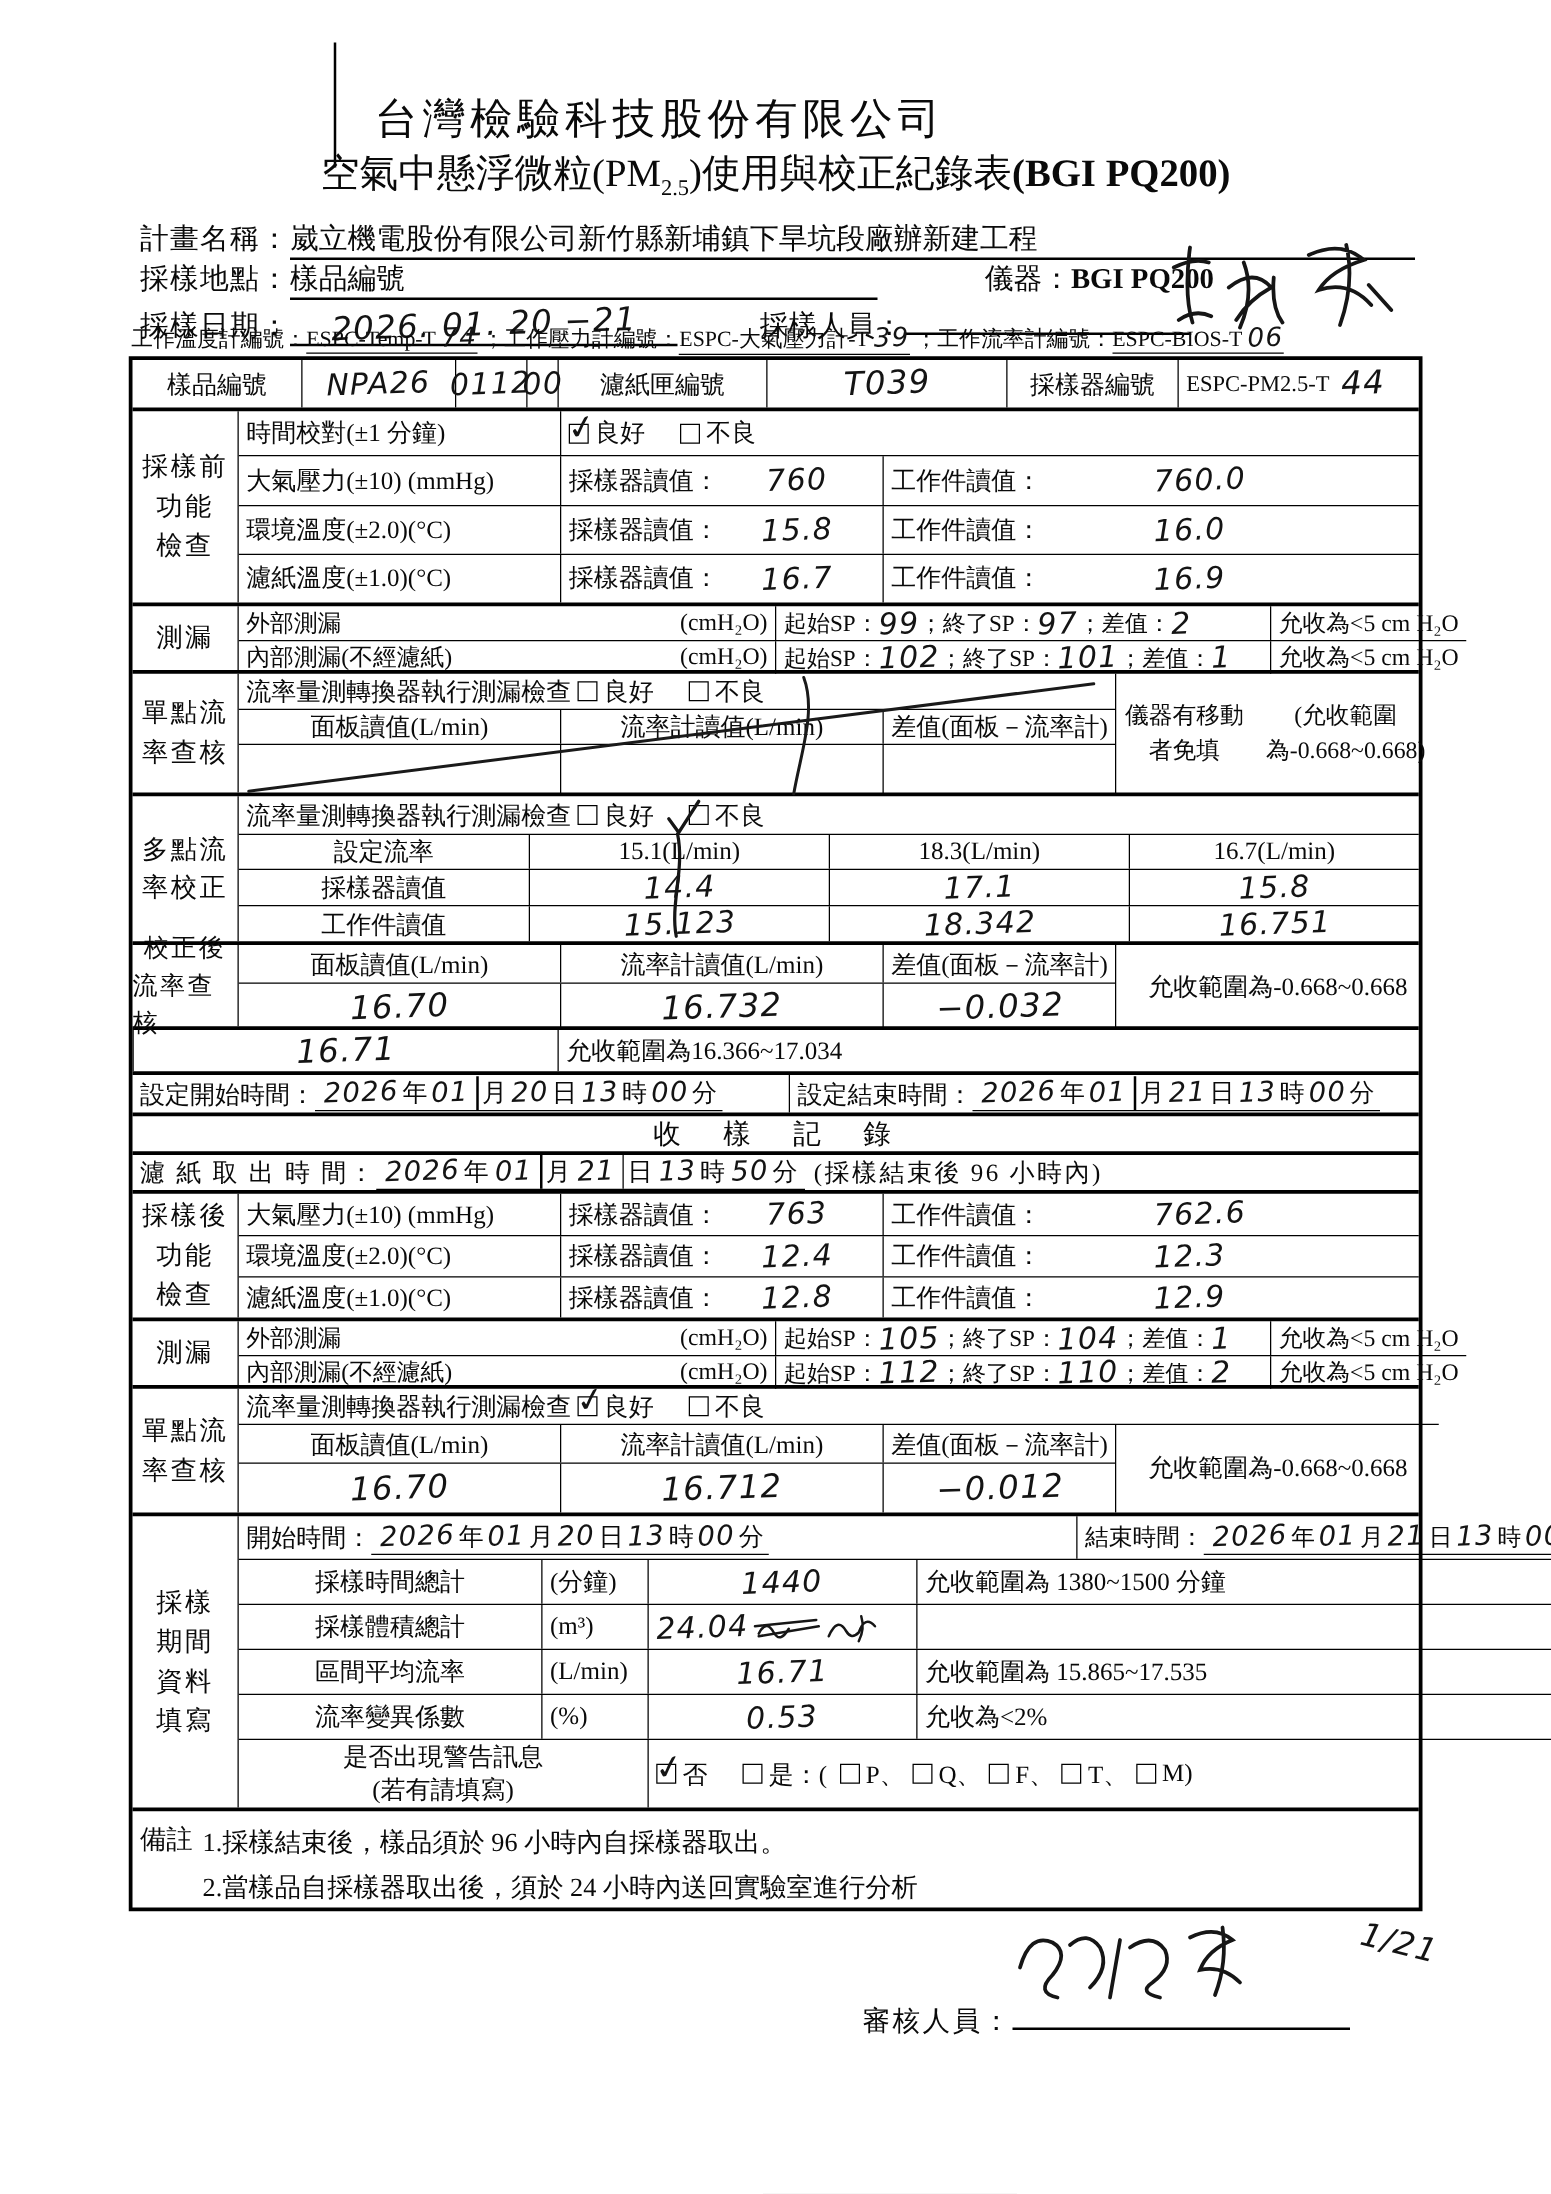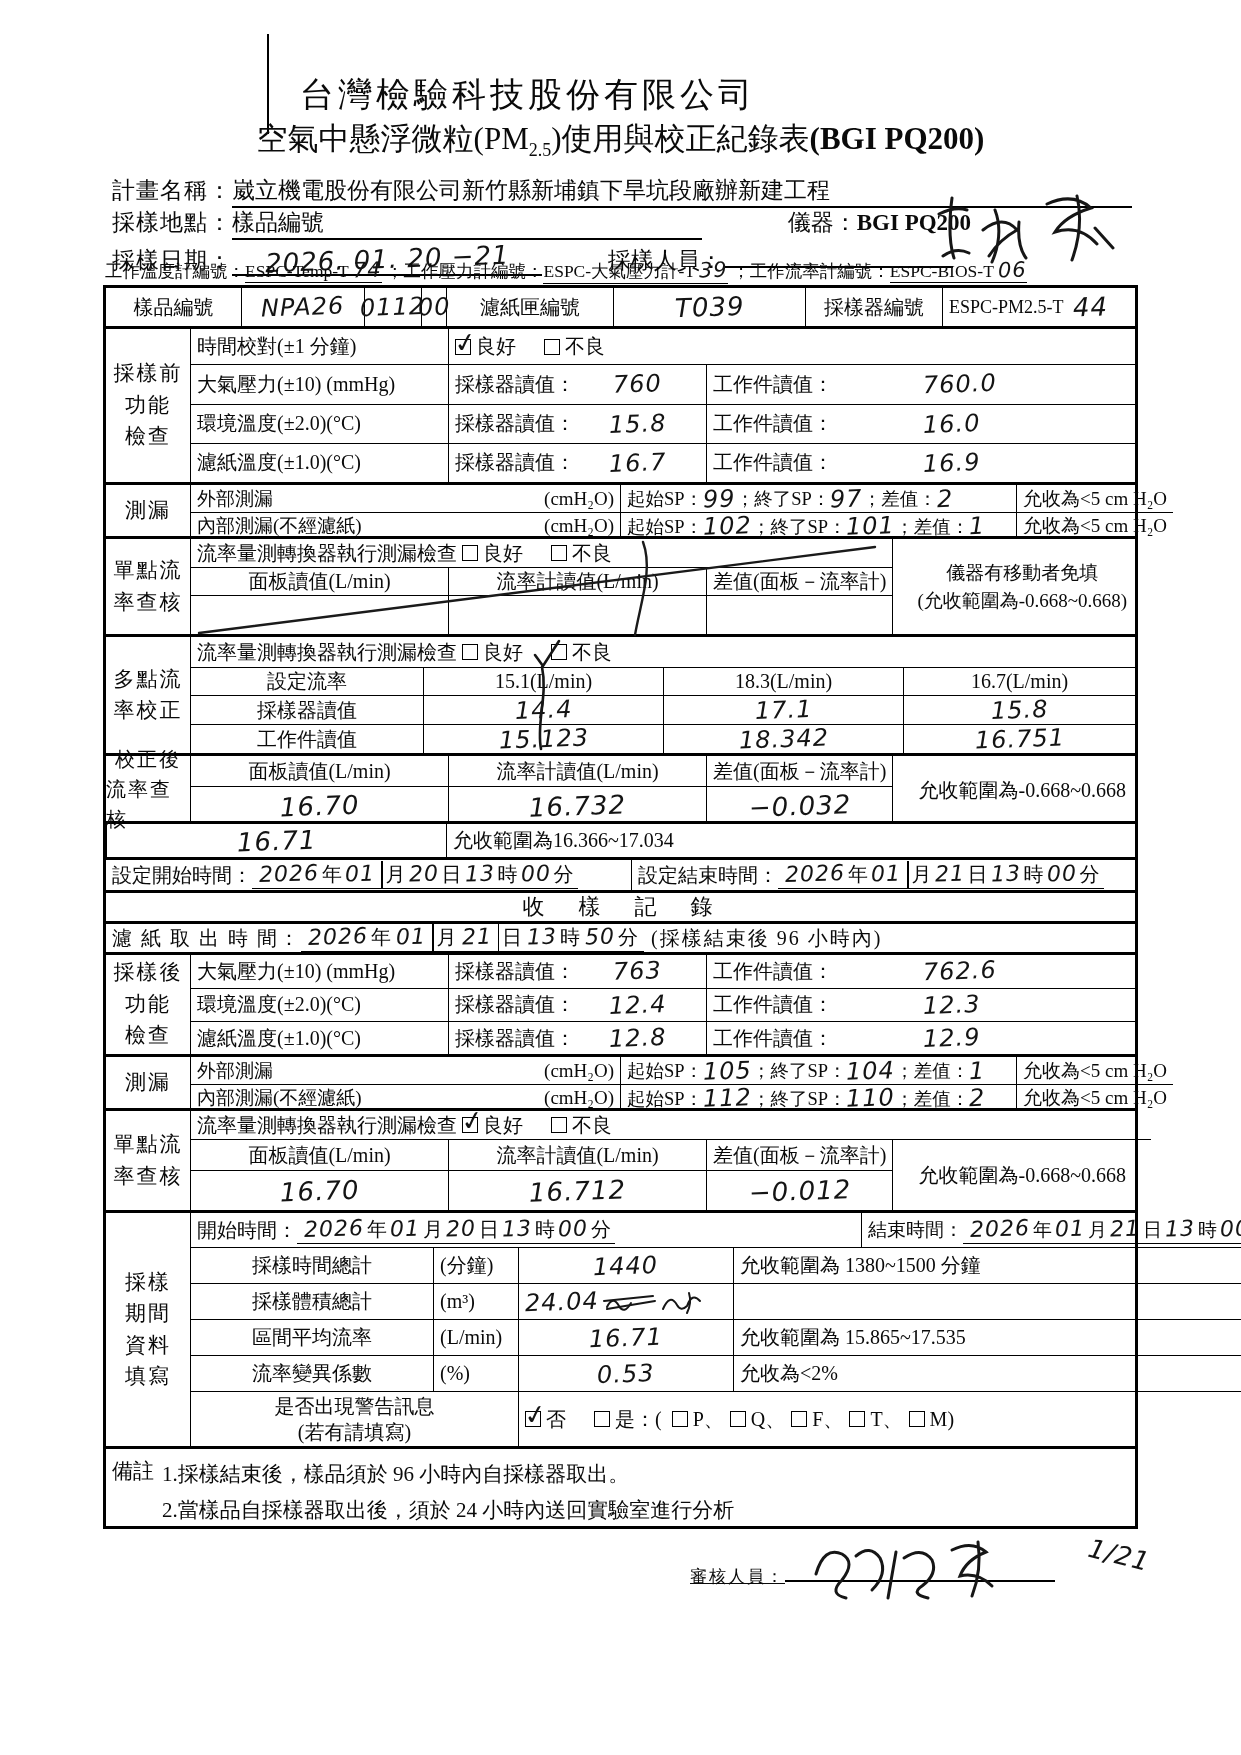--- a/index.html
+++ b/index.html
@@ -38,34 +38,34 @@
   .c{justify-content:center;text-align:center;}
   .sb{justify-content:space-between;}
   .group{display:flex;border-top:3px solid #000;position:relative;box-sizing:border-box;}
   .glabel{flex:0 0 84px;display:flex;flex-direction:column;align-items:center;justify-content:center;
           font-size:21px;line-height:1.5;letter-spacing:2px;}
   .gbody{flex:1;border-left:1.5px solid #000;display:flex;flex-direction:column;box-sizing:border-box;}
   .gbody > .tr:first-child{border-top:none;}
   .split{display:flex;flex:1;}
   .leftcol{flex:1;display:flex;flex-direction:column;}
   .leftcol > .tr:first-child{border-top:none;}
-  .rightcell{flex:0 0 258px;border-left:1.5px solid #000;display:flex;flex-direction:column;
+  .rightcell{flex:0 0 258px;border-left:1.5px solid #000;display:flex;flex-direction:row;
              align-items:center;justify-content:center;font-size:19px;line-height:1.5;text-align:center;}
   
   .cb{width:16px;height:16px;border:1.8px solid #000;display:inline-block;vertical-align:-2px;
       margin-right:5px;position:relative;box-sizing:border-box;flex:none;}
   .cb.checked::after{content:"\2713";position:absolute;left:-2px;top:-13px;font-size:27px;
       font-family:"DejaVu Sans",sans-serif;color:#141414;transform:rotate(-10deg);}
   .cbl{margin-right:28px;}
   .vl{display:inline-block;width:1.5px;background:#000;height:27px;margin:0 3px;align-self:flex-end;}
   .dateline{border-bottom:1.5px solid #000;display:inline-flex;align-items:baseline;padding:0 4px;}
   .dateline .hw{font-size:22px;margin:0 3px;}
   .overlay{position:absolute;pointer-events:none;z-index:3;}
   .sig{position:absolute;pointer-events:none;z-index:3;}
-  .reviewer{position:absolute;left:690px;top:1552px;font-size:17px;letter-spacing:2px;text-decoration:underline;}
+  .reviewer{position:absolute;left:690px;top:1594px;font-size:22px;letter-spacing:2px;}
   .reviewer .uline{width:270px;border-bottom:2px solid #000;height:28px;display:inline-block;}
   .footer{position:absolute;left:103px;top:1686px;font-size:19px;letter-spacing:0.5px;}
   .footer span{margin-right:14px;}
   .exline{font-size:19px;}
   .spfont{font-size:18.5px;}
 </style>
 </head>
 <body>
 
 <div class="page">

